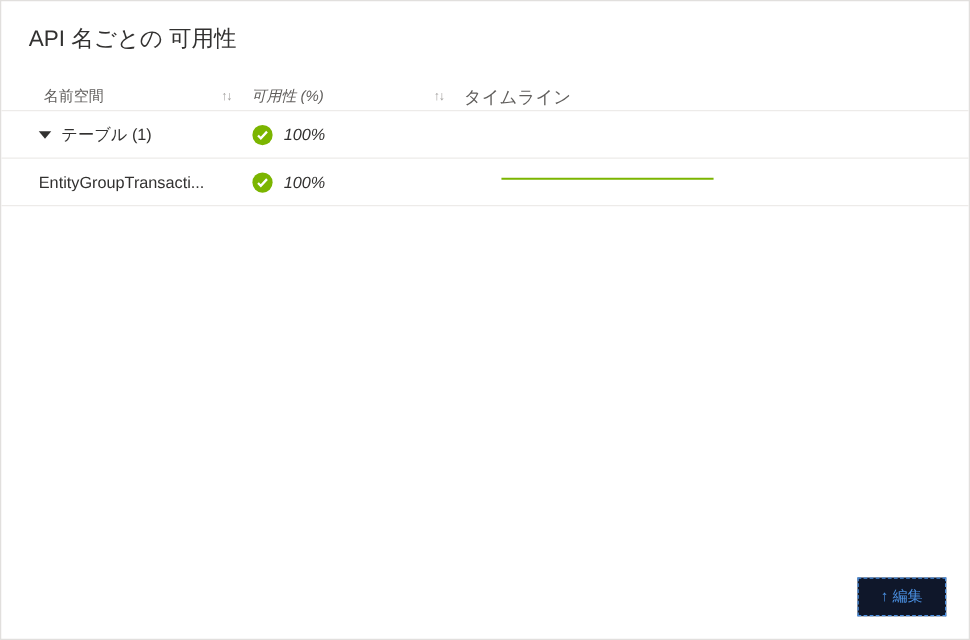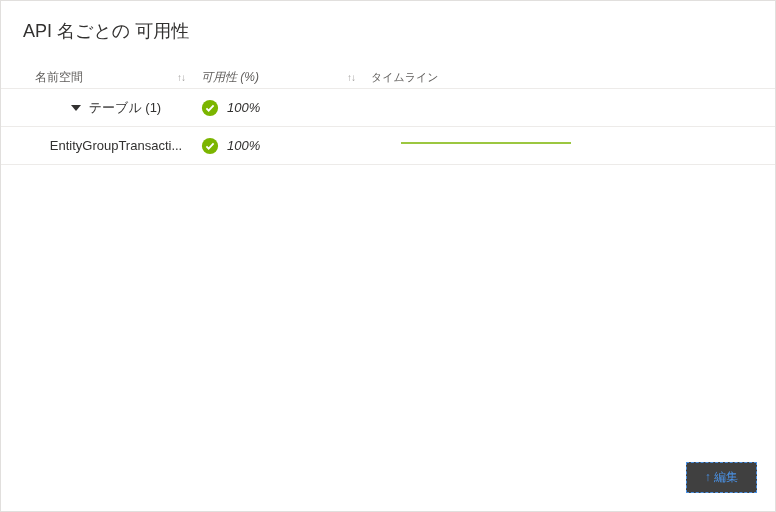--- a/index.html
+++ b/index.html
@@ -23,21 +23,21 @@
       display:flex;
       align-items:center;
       border-bottom:1px solid #edebe9;
       height:38px;
     }
     .header-row {
       height:32px;
       color:#605e5c;
       font-size:12px;
     }
-    .col-namespace { width:200px; padding-left:30px; display:flex; align-items:center;justify-content:center; }
+    .col-namespace { width:200px; padding-left:30px; display:flex; align-items:center; }
     .header-row .col-namespace { padding-left:34px; }
     .col-avail { width:170px; display:flex; align-items:center;font-style:italic; }
     .col-timeline { flex:1; display:flex; align-items:center; padding-right:20px; }
     .sort-indicator {
       color:#a19f9d;
       font-size:10px;
       margin-right:10px;
       display:inline-flex;
       flex-direction:column;
       line-height:6px;
@@ -67,28 +67,28 @@
       display:block;
       margin-left:30px;
       margin-top:-6px;
     }
     .spark line { stroke:#7bb500; stroke-width:1.5; }
     .edit-btn {
       position:absolute;
       right:18px;
       bottom:18px;
       border:1px dashed #4a90e2;
-      background:#404040;
+      background:#0f172a;
       color:#4a90e2;
       font-size:12px;
       padding:6px 18px;
       cursor:pointer;
       font-family:inherit;
     }
-    .timeline-label { font-size:11px; color:#605e5c; }
+    .timeline-label { font-size:14px; color:#605e5c; }
   </style>
 </head>
 <body>
 
 <div class="title">API 名ごとの 可用性</div>
 
 <div class="table">
 
   <div class="row header-row">
     <div class="col-namespace header-cell">

